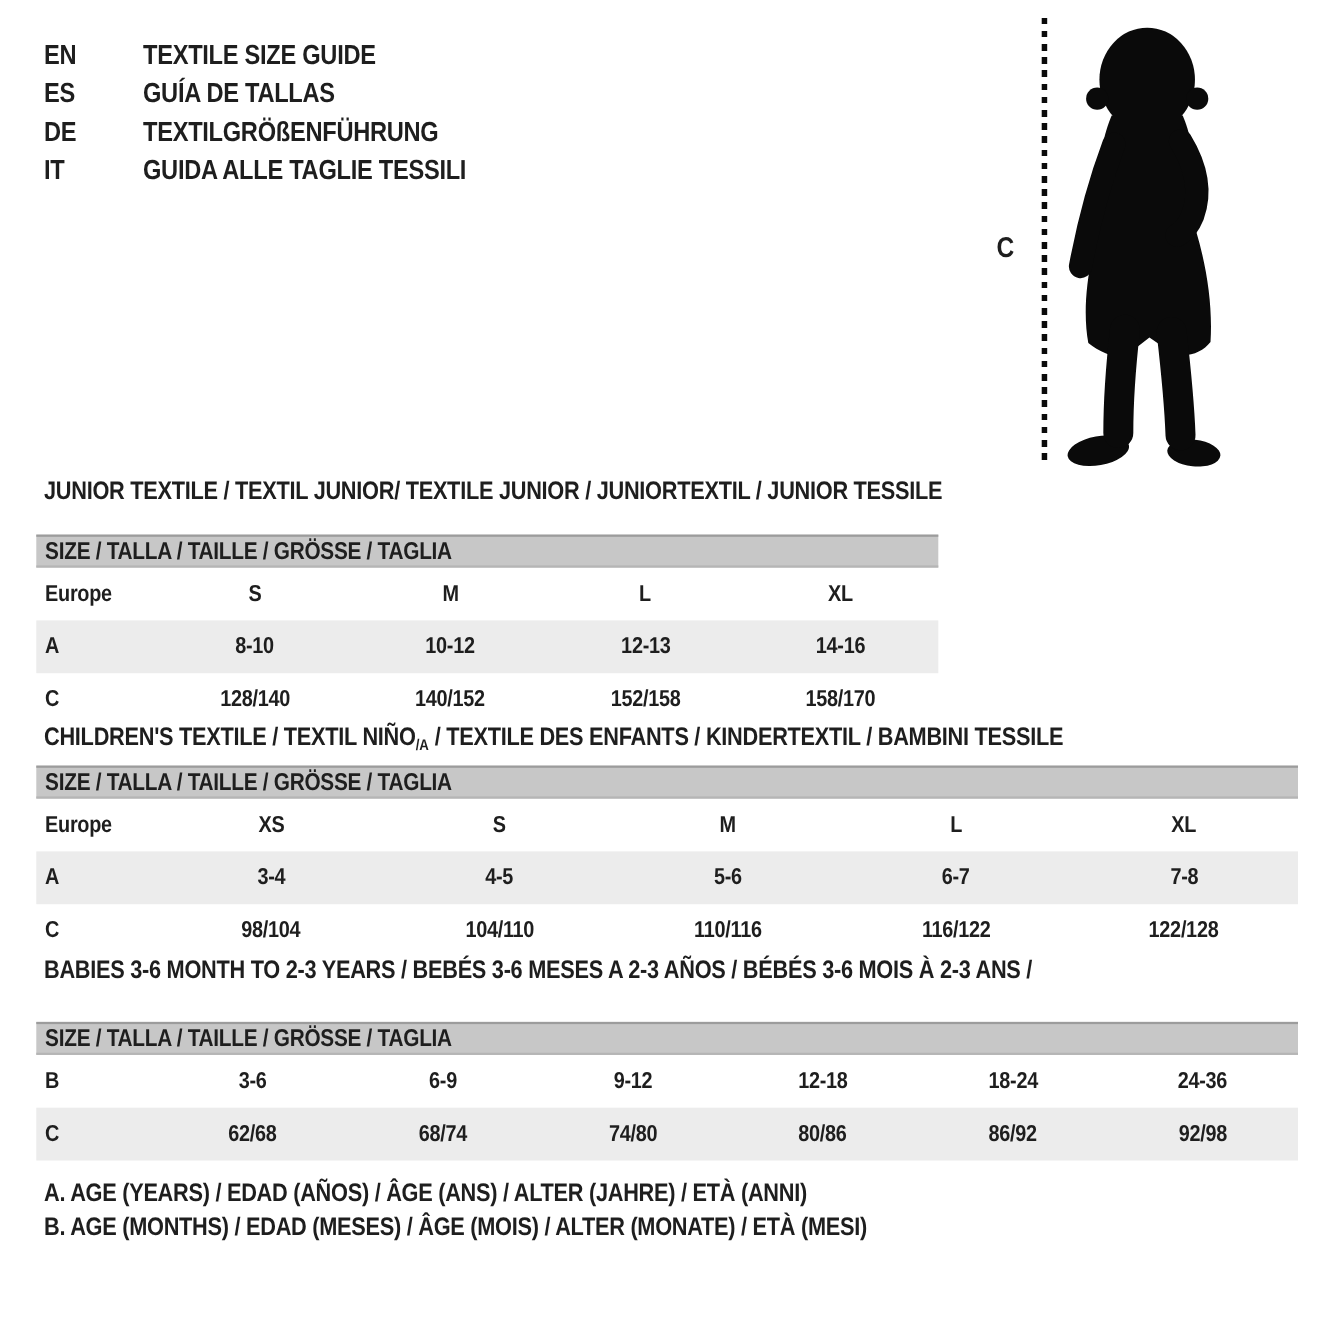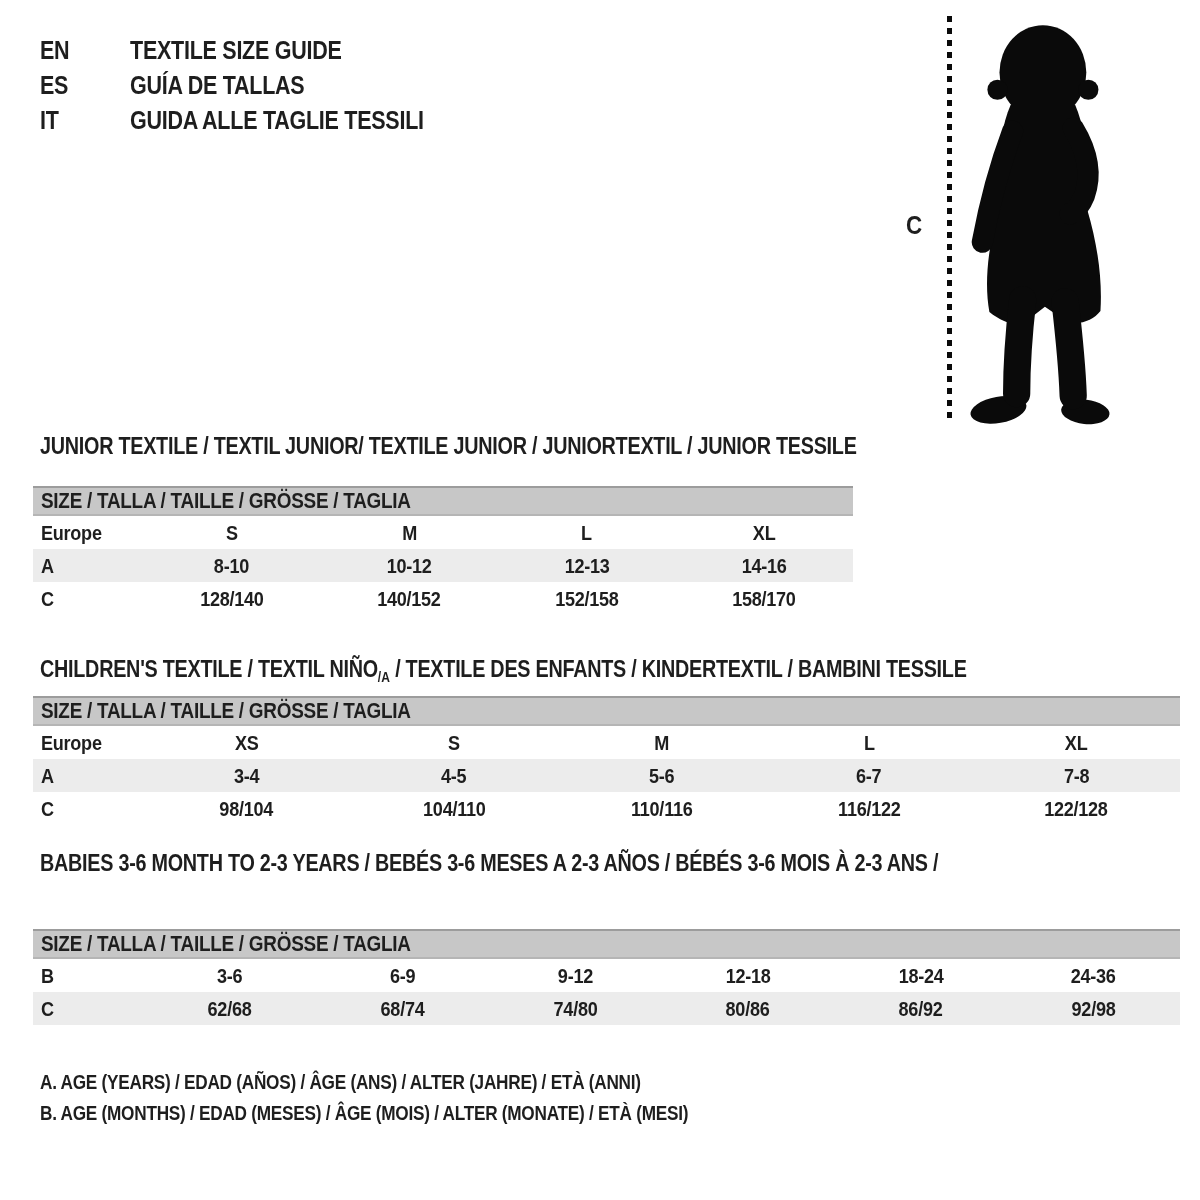--- a/index.html
+++ b/index.html
@@ -29,55 +29,59 @@
     background:repeating-linear-gradient(to bottom, var(--sil,#0a0a0a) 0 6px, transparent 6px 12px);
   }
   .meas-label { left:906px; top:210px; font-size:26px; }
   .baby { left:958px; top:12px; width:190px; height:414px; color:var(--sil,#0a0a0a); }
 
   
   .section-title { font-size:23px; }
   .title-junior   { left:40px; top:433px; }
   .title-children { left:40px; top:641px;margin-top:15px; }
   .title-babies   { left:40px; top:850px; }
-  .title-babies .tline { height:35px; }
+  .title-babies .tline { height:35px;margin-top:18px; }
   .sub { font-size:14px; vertical-align:-5px; letter-spacing:0; }
 
   
   .sizetable { position:absolute; font-size:21px; }
   .t-junior   { left:33px; top:486px;  width:820px; }
   .t-children { left:33px; top:696px;  width:1147px; }
   .t-babies   { left:33px; top:929px;  width:1147px; }
   .thead {
     height:30px; display:flex; align-items:flex-end; padding-left:8px;
     font-size:22px;
     background:var(--hdrbg,#c7c7c7);
     border-top:2px solid var(--hdrbt,#9c9c9c);
     border-bottom:2px solid var(--hdrbb,#b5b5b5);
   }
-  .trow { display:flex; align-items:center; height:33px; }
+  .trow { display:flex; align-items:center; height:48px; }
   .trow.shaded { background:var(--shade,#ececec); }
   .trow .lbl { flex:0 0 110px; width:110px; padding-left:8px; }
   .trow .val { flex:1 1 0; text-align:center; }
 
   
-  .legend { left:40px; top:1071px; font-size:20px; }
+  .legend { left:40px; top:1071px; font-size:23px; }
   .legend .lline { height:31px; }
 </style>
 </head>
 <body>
 
 <div class="abs lang-block">
   <div class="lang-row">
     <span class="code"><span class="cx">EN</span></span>
     <span class="cx">TEXTILE SIZE GUIDE</span>
   </div>
   <div class="lang-row">
     <span class="code"><span class="cx">ES</span></span>
     <span class="cx">GUÍA DE TALLAS</span>
+  </div>
+  <div class="lang-row">
+    <span class="code"><span class="cx">DE</span></span>
+    <span class="cx">TEXTILGRÖßENFÜHRUNG</span>
   </div>
   <div class="lang-row">
     <span class="code"><span class="cx">IT</span></span>
     <span class="cx">GUIDA ALLE TAGLIE TESSILI</span>
   </div>
 </div>
 
 <div class="abs meas-line"></div>
 <div class="abs meas-label"><span class="cx">C</span></div>
 <svg class="abs baby" viewBox="0 0 180 410" aria-hidden="true">

